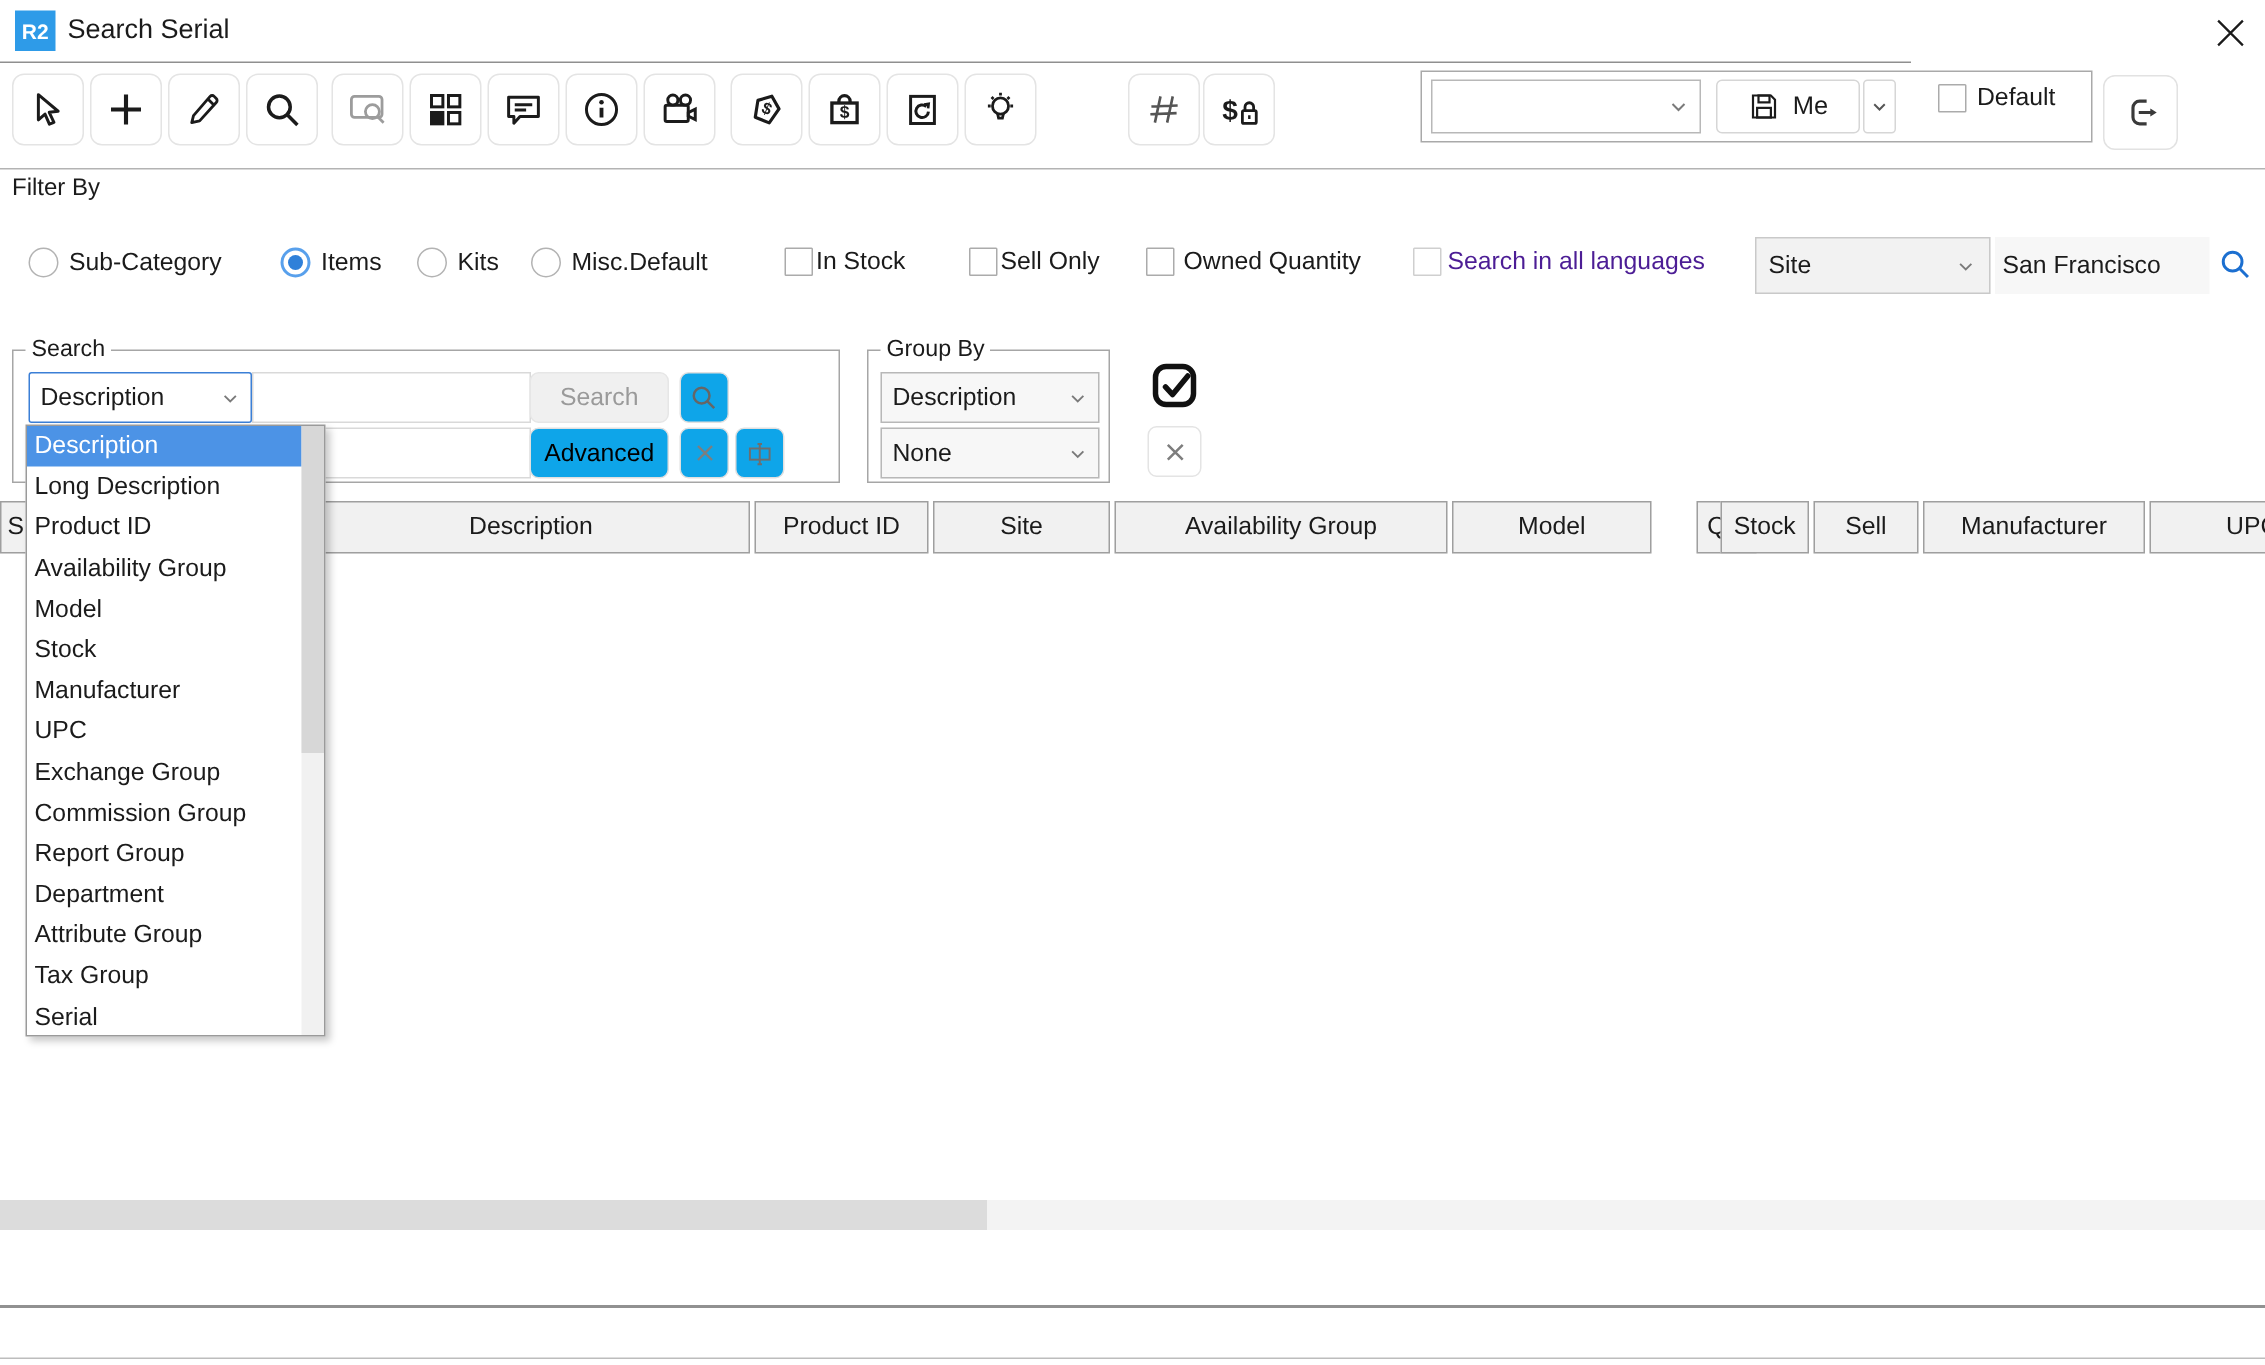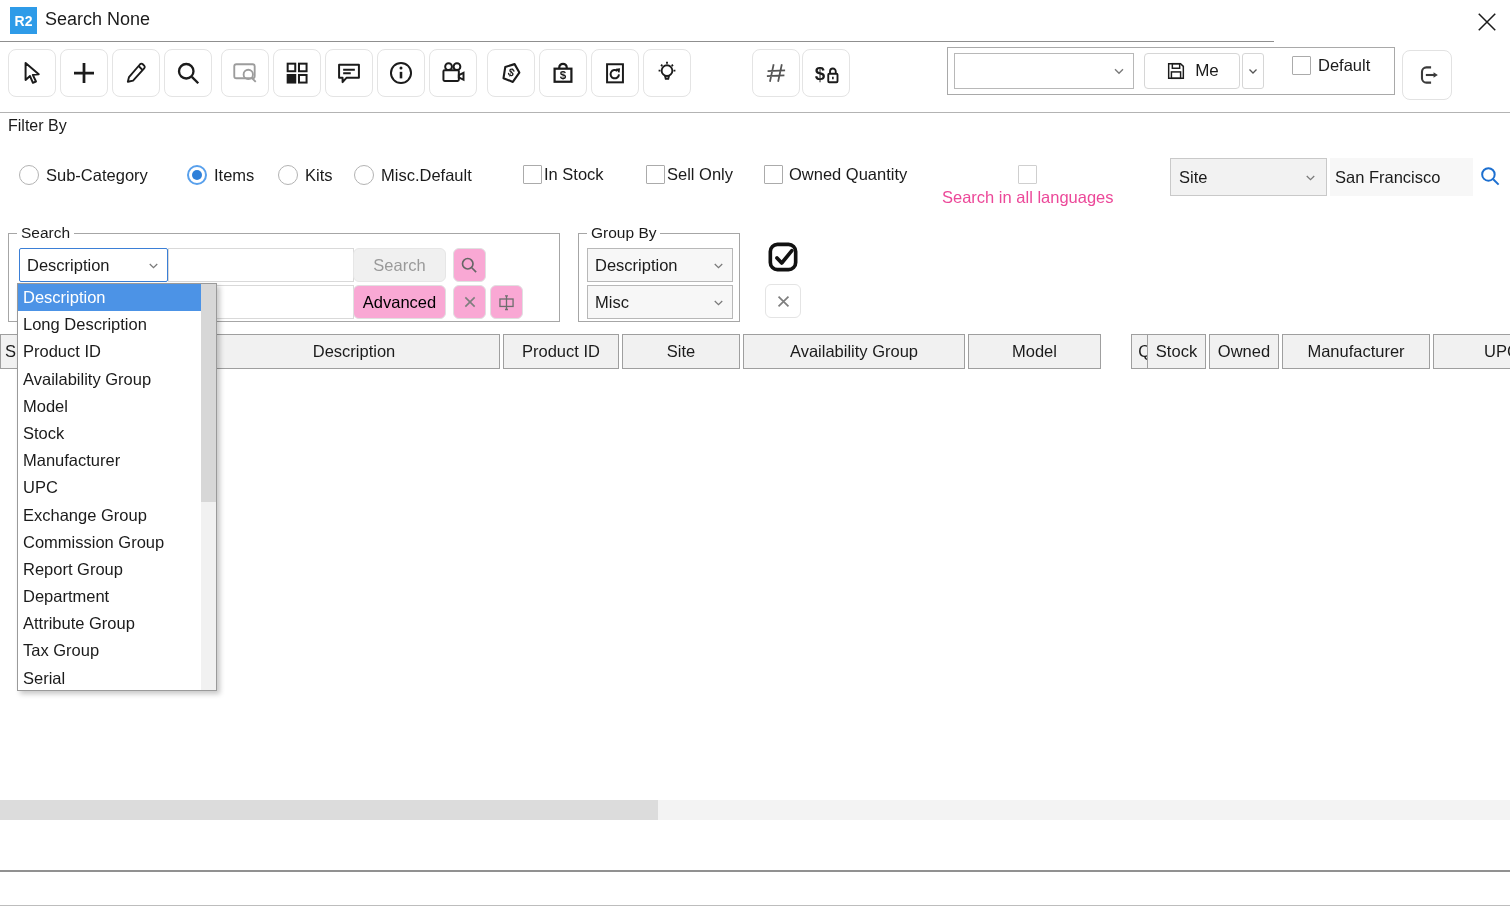--- a/index.html
+++ b/index.html
@@ -31,35 +31,35 @@
            box-sizing:border-box;display:flex;align-items:center;justify-content:center;background:#fff;}
 
   
   .sectlabel{position:absolute;left:8px;top:117px;font-size:16px;}
   .fitem{position:absolute;top:165px;display:flex;align-items:center;gap:7px;font-size:16.5px;white-space:nowrap;}
   .radio{width:20px;height:20px;border:1px solid #b3b3b3;border-radius:50%;background:#fff;box-sizing:border-box;flex:none;}
   .radio.sel{border:2px solid #58A0EC;display:flex;align-items:center;justify-content:center;}
   .radio.sel i{width:10px;height:10px;border-radius:50%;background:#2F80D9;display:block;}
   .cbx{width:19px;height:19px;border:1px solid #ababab;background:#fff;box-sizing:border-box;flex:none;border-radius:1px;}
   .dis .cbx{border-color:#cfcfcf;}
-  .dis{color:#ec4899;flex-direction:column;}
+  .dis{color:#4c1d95;}
   .sitecombo{position:absolute;left:1170px;top:158px;width:157px;height:38px;background:#f2f2f2;border:1px solid #c9c9c9;
              box-sizing:border-box;display:flex;align-items:center;justify-content:space-between;padding:0 8px;font-size:16.5px;}
   .sfield{position:absolute;left:1330px;top:158px;width:143px;height:38px;background:#f7f7f7;
           display:flex;align-items:center;padding-left:5px;font-size:16.5px;box-sizing:border-box;}
 
   
   .fset{position:absolute;border:1px solid #a6a6a6;box-sizing:border-box;background:#fff;}
   .legend{position:absolute;top:-10px;left:8px;background:#fff;padding:0 4px;font-size:15.5px;}
   .combo{position:absolute;border:1px solid #b8b8b8;box-sizing:border-box;background:#fff;display:flex;align-items:center;
          justify-content:space-between;padding:0 6px 0 7px;font-size:16.5px;}
   .combo.focus{border:1.5px solid #3B7FD6;border-radius:2px;}
   .combo.lt{background:#f7f7f7;}
   .tinput{position:absolute;border:1px solid #d9d9d9;box-sizing:border-box;background:#fff;font-family:inherit;font-size:16px;padding:0 4px;outline:none;}
-  .btn{position:absolute;border:1px solid #e0e0e0;border-radius:6px;box-sizing:border-box;background:#f9a8d4;
+  .btn{position:absolute;border:1px solid #e0e0e0;border-radius:6px;box-sizing:border-box;background:#0ea5e9;
        display:flex;align-items:center;justify-content:center;font-size:16.5px;font-family:inherit;}
   .btn.disabled{background:#f0f0f0;color:#9a9a9a;border-color:#e6e6e6;}
   .ckbtn{position:absolute;left:763px;top:237px;width:40px;height:40px;display:flex;align-items:center;justify-content:center;}
   .xbtn2{position:absolute;left:765px;top:284px;width:36px;height:34px;border:1px solid #e4e4e4;border-radius:6px;
          box-sizing:border-box;display:flex;align-items:center;justify-content:center;background:#fff;}
 
   
   .hcell{position:absolute;top:334px;height:35px;background:#f1f1f1;border:1px solid #9f9f9f;box-sizing:border-box;
          display:flex;align-items:center;justify-content:center;font-size:16.5px;overflow:hidden;}
   .hcell.left{justify-content:flex-start;padding-left:4px;}
@@ -76,21 +76,21 @@
   .hscroll{position:absolute;left:0;top:800px;width:1510px;height:20px;background:#f3f3f3;}
   .hthumb{position:absolute;left:0;top:0;width:658px;height:20px;background:#dcdcdc;}
   .botline1{position:absolute;left:0;top:870px;width:1510px;height:2px;background:#919191;}
   .botline2{position:absolute;left:0;top:905px;width:1510px;height:1px;background:#bdbdbd;}
 </style>
 </head>
 <body>
 
 <div class="titlebar">
   <div class="logo">R2</div>
-  <div class="wtitle">Search None</div>
+  <div class="wtitle">Search Serial</div>
   <div class="closebtn">
     <span>
       <svg width="22" height="22" viewBox="0 0 16 16" fill="none" stroke="#1b1b1b" stroke-width="1.1">
           <path d="M2 2 L14 14 M14 2 L2 14"></path>
         </svg>
     </span>
   </div>
 </div>
 
 <div class="tbtn" style="left:8px">
@@ -368,21 +368,21 @@
   <span class="legend">Group By</span>
   <div class="combo lt" style="left:8px;top:14px;width:146px;height:34px">
     <span>Description</span>
     <span>
       <svg width="15" height="15" viewBox="0 0 24 24" fill="none" stroke="#7a7a7a" stroke-width="2">
           <path d="M6 9.5 l6 6 6-6"></path>
         </svg>
     </span>
   </div>
   <div class="combo lt" style="left:8px;top:51px;width:146px;height:34px">
-    <span>Misc</span>
+    <span>None</span>
     <span>
       <svg width="15" height="15" viewBox="0 0 24 24" fill="none" stroke="#7a7a7a" stroke-width="2">
           <path d="M6 9.5 l6 6 6-6"></path>
         </svg>
     </span>
   </div>
 </div>
 
 <div class="ckbtn">
   <span>
@@ -401,21 +401,21 @@
 </div>
 
 <div class="hcell left" style="left:0px;width:205px">S</div>
 <div class="hcell" style="left:208px;width:292px">Description</div>
 <div class="hcell" style="left:503px;width:116px">Product ID</div>
 <div class="hcell" style="left:622px;width:118px">Site</div>
 <div class="hcell" style="left:743px;width:222px">Availability Group</div>
 <div class="hcell" style="left:968px;width:133px">Model</div>
 <div class="hcell" style="left:1131px;width:40px">Qty</div>
 <div class="hcell" style="left:1147px;width:59px">Stock</div>
-<div class="hcell" style="left:1209px;width:70px">Owned</div>
+<div class="hcell" style="left:1209px;width:70px">Sell</div>
 <div class="hcell" style="left:1282px;width:148px">Manufacturer</div>
 <div class="hcell" style="left:1433px;width:137px">UPC</div>
 
 <div class="ddown">
   <div class="dditem sel">Description</div>
   <div class="dditem">Long Description</div>
   <div class="dditem">Product ID</div>
   <div class="dditem">Availability Group</div>
   <div class="dditem">Model</div>
   <div class="dditem">Stock</div>

